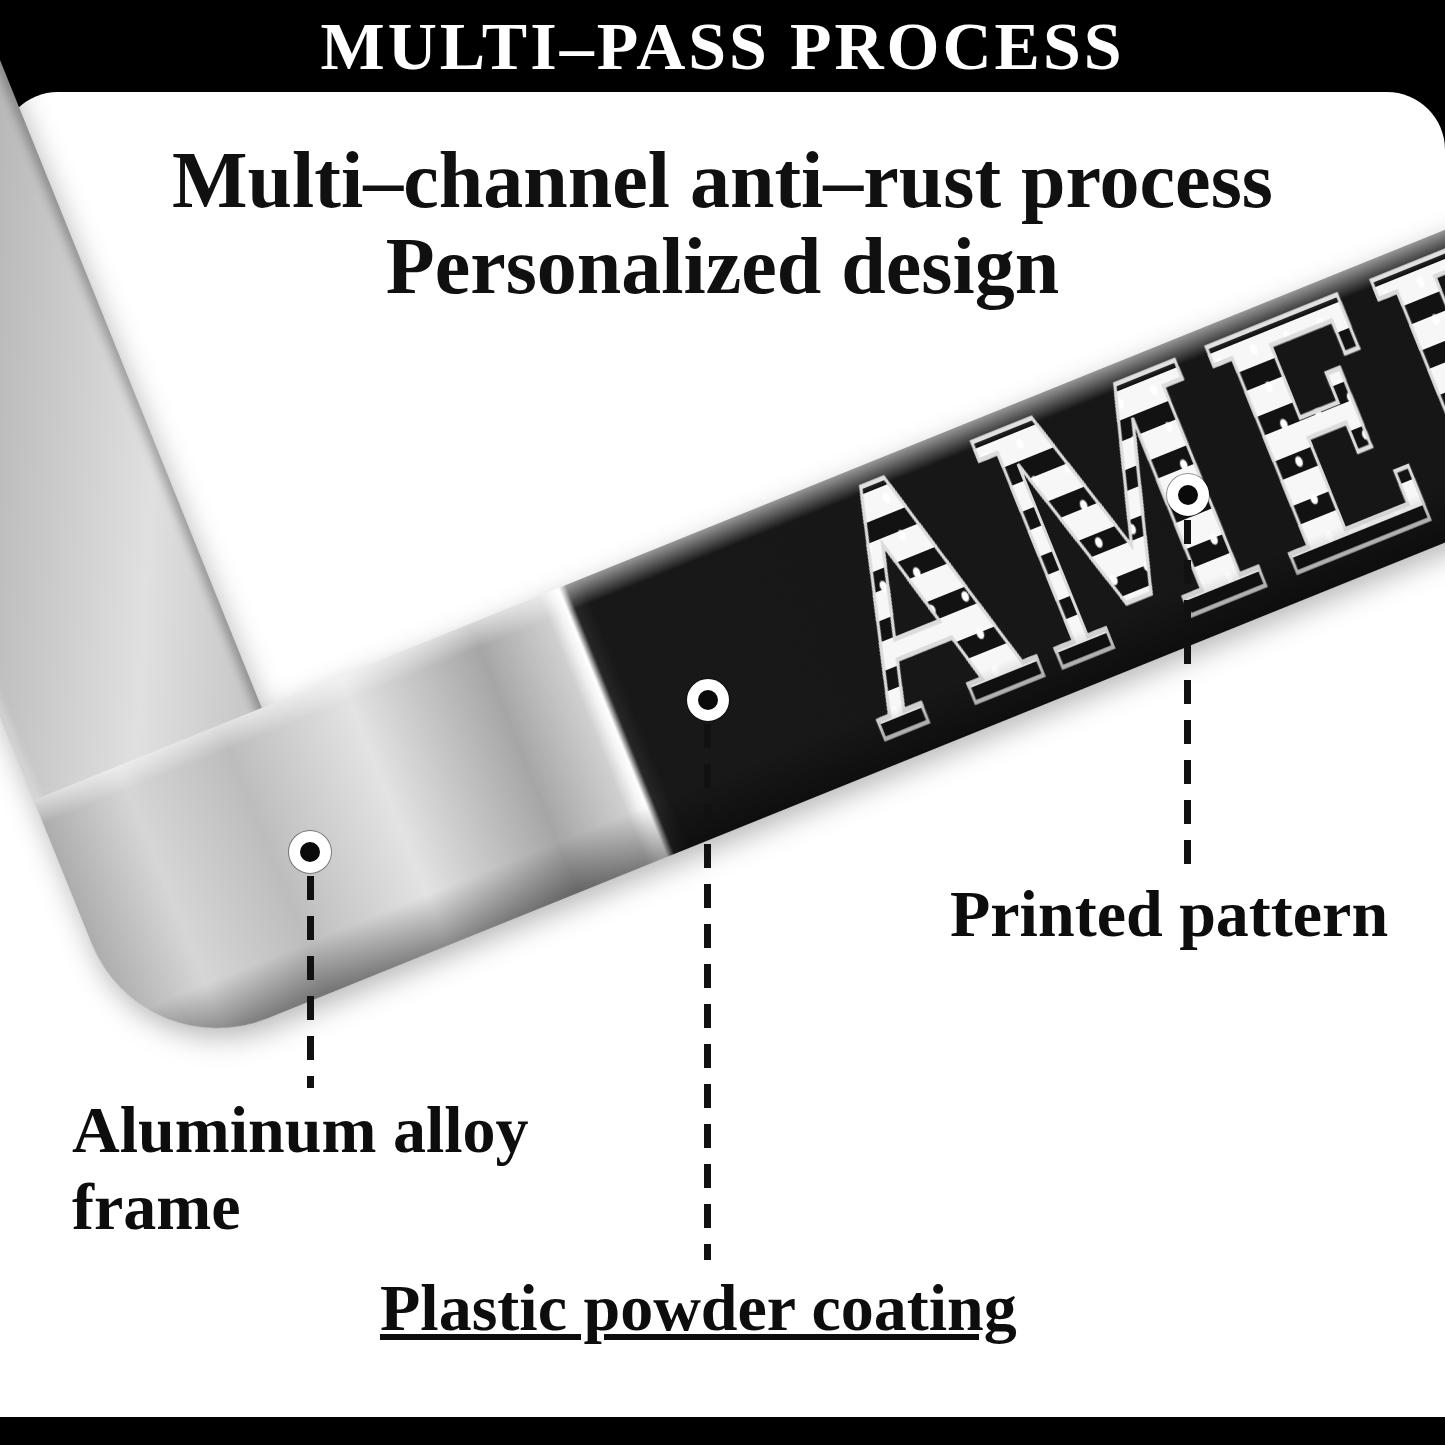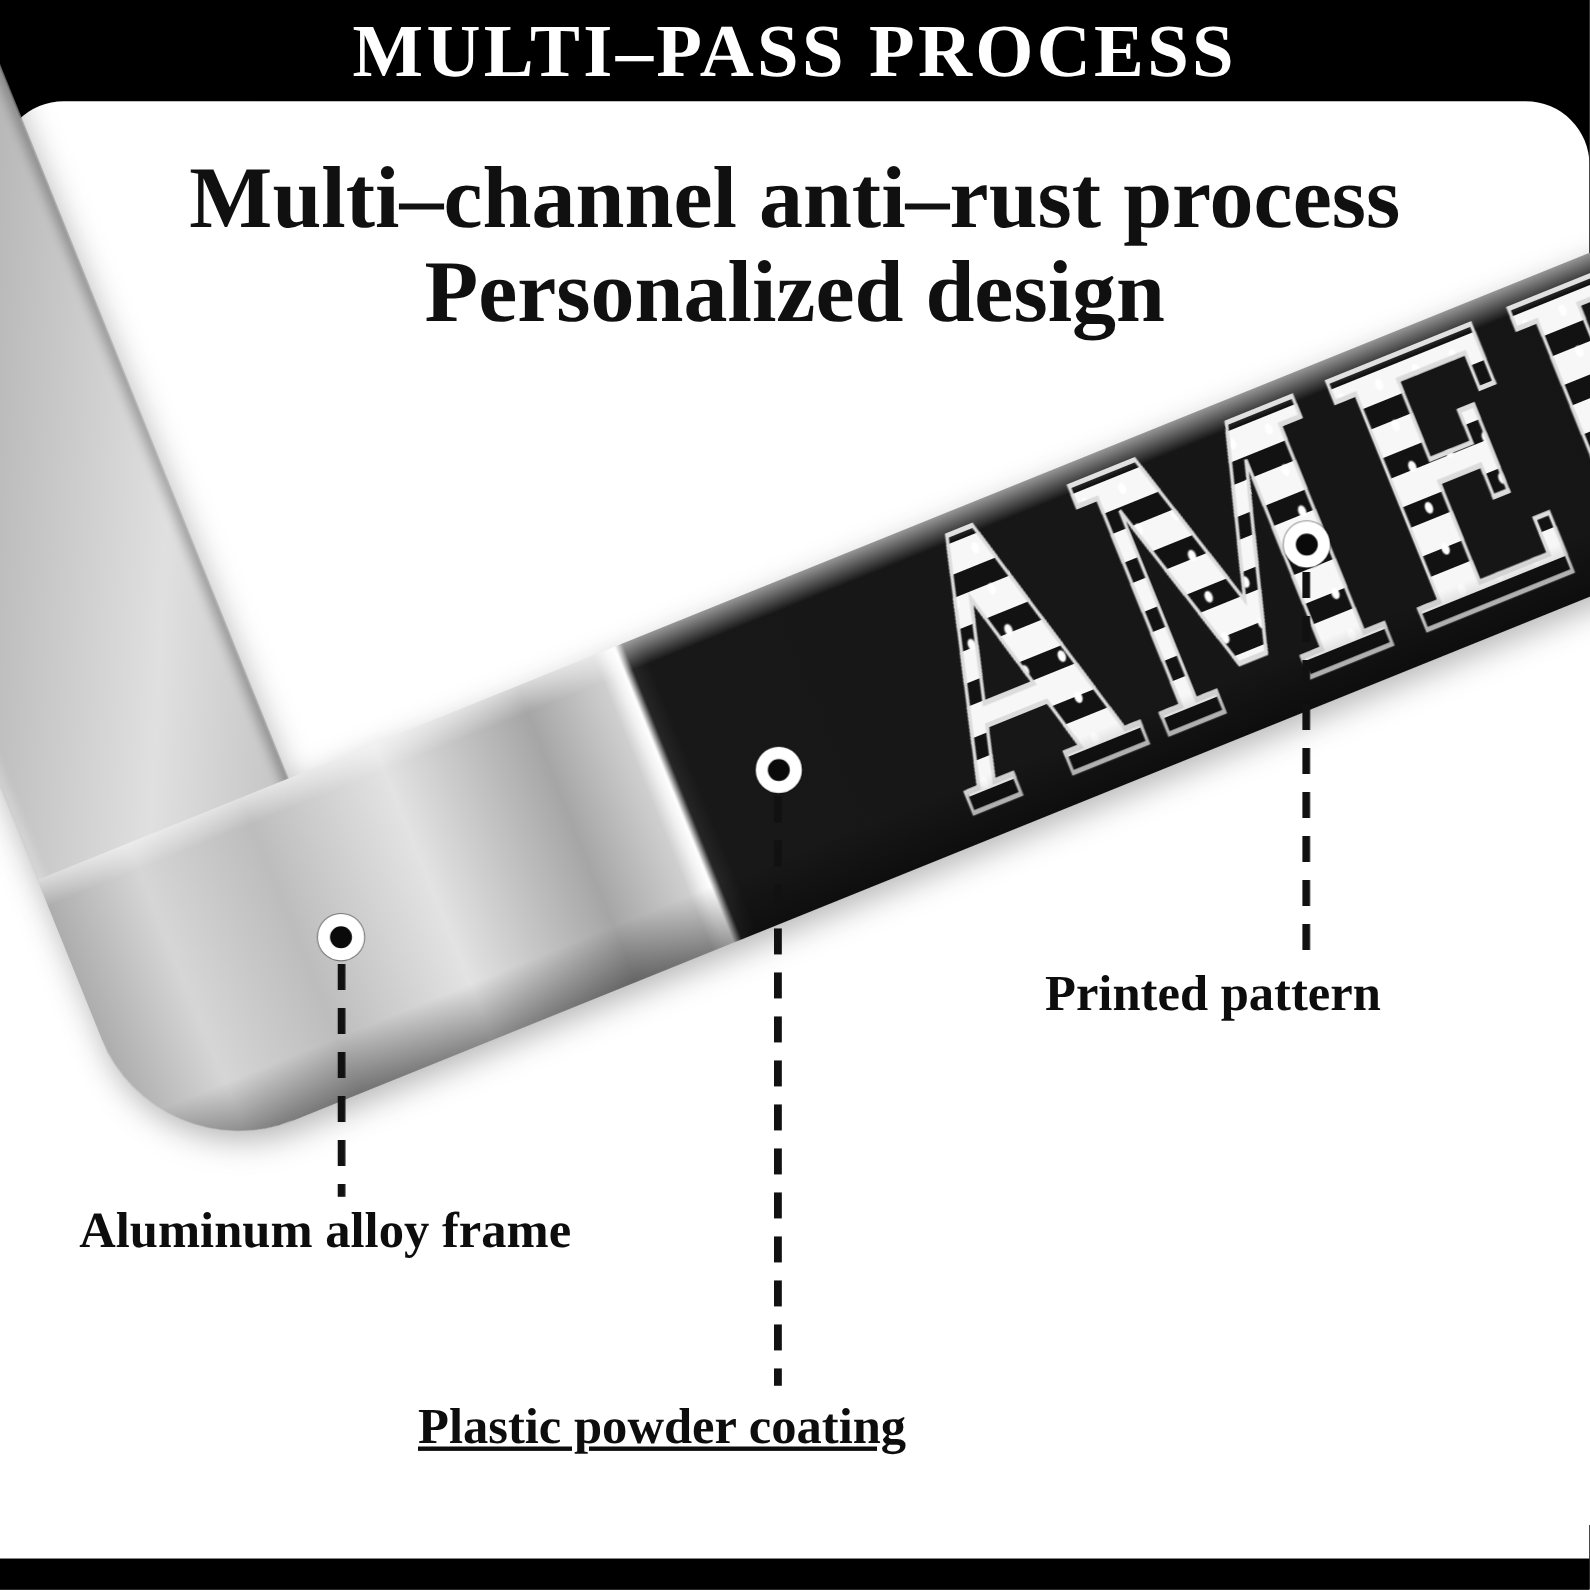--- a/index.html
+++ b/index.html
@@ -76,21 +76,21 @@
     position:absolute;width:20px;height:20px;border-radius:50%;
     background:#0a0a0a;border:11px solid #ffffff;
     box-shadow:0 0 0 1px rgba(0,0,0,.4);z-index:3;
   }
   .dash-line{
     position:absolute;width:7px;z-index:3;
     background:repeating-linear-gradient(to bottom,#111 0 24px,rgba(0,0,0,0) 24px 40px);
   }
   .callout-label{
     position:absolute;z-index:3;color:#0d0d0d;font-weight:700;
-    font-size:46px;line-height:1.16;white-space:nowrap;
+    font-size:66px;line-height:1.16;white-space:nowrap;
   }
   .callout-label.wrap{white-space:normal;font-family:Liberation Serif, serif;}
   .dot-aluminum{left:289px;top:831px;}
   .line-aluminum{left:307px;top:876px;height:212px;}
   .label-aluminum{left:72px;top:1092px;width:560px;}
   .dot-powder{left:687px;top:679px;}
   .line-powder{left:704px;top:724px;height:536px;}
   .label-powder{left:380px;top:1270px;text-decoration:underline;}
   .dot-printed{left:1167px;top:474px;}
   .line-printed{left:1184px;top:520px;height:356px;}

